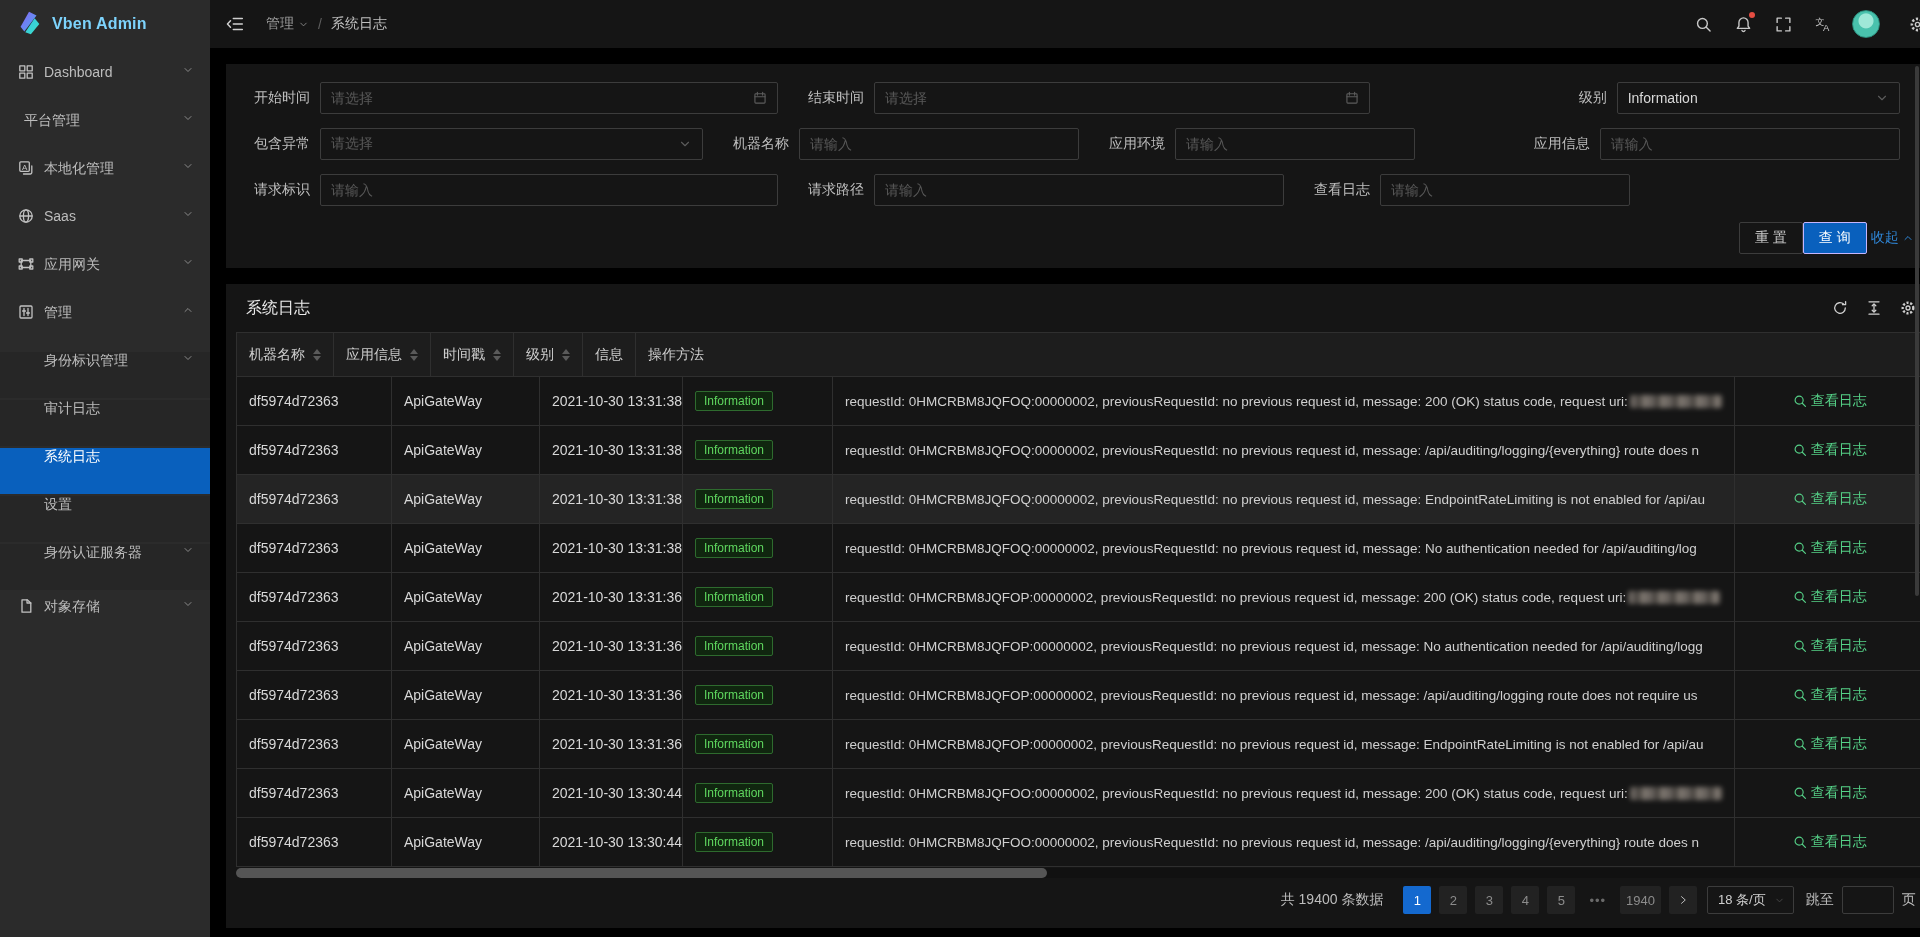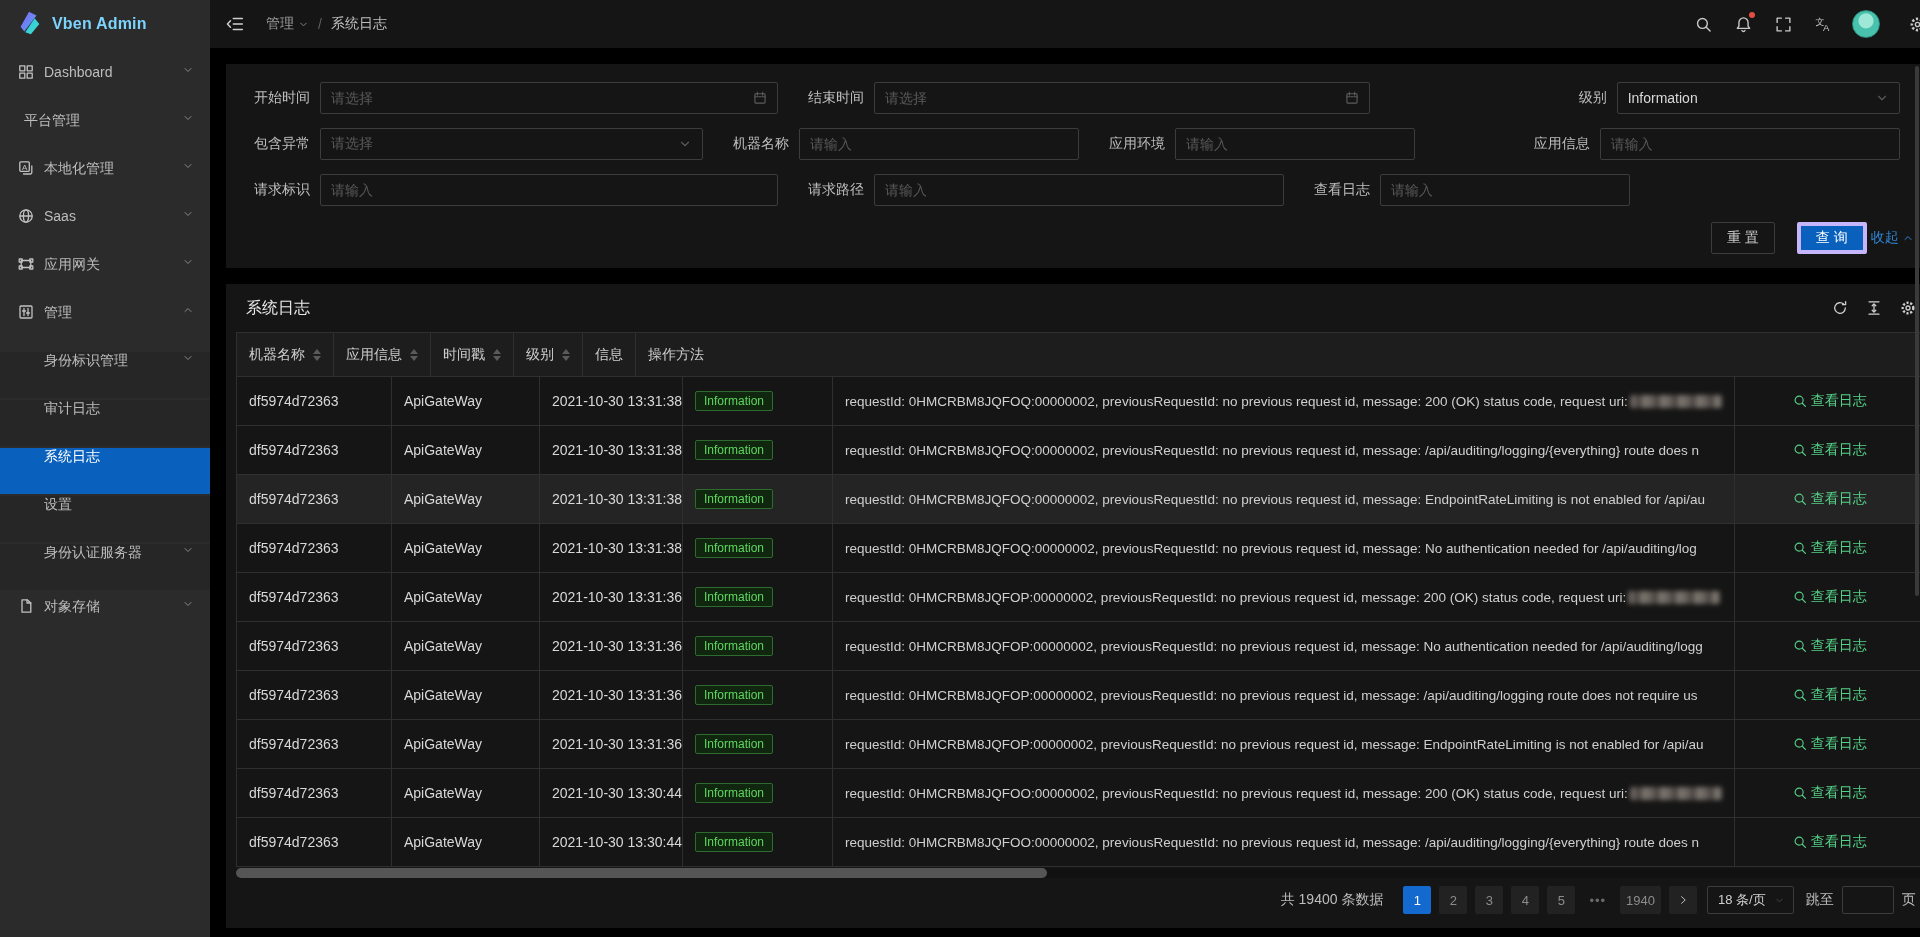--- a/index.html
+++ b/index.html
@@ -58,21 +58,21 @@
   .sel .sel-value { font-size:14px; color:#d9d9d9; }
   .sel .sel-value.ph { color:#585858; }
   .sel svg, .cal svg { width:14px; height:14px; color:#5c5c5c; flex-shrink:0; }
   .cal { display:flex; margin-left:8px; }
   .f-start .inp { width:458px; } .f-end .inp { width:496px; } .f-level .sel { width:283px; }
   .f-exc .sel { width:383px; } .f-machine .inp { width:280px; } .f-env .inp { width:240px; } .f-appinfo .inp { width:300px; }
   .f-reqid .inp { width:458px; } .f-reqpath .inp { width:410px; } .f-trace .inp { width:250px; }
   .f-actions { display:flex; justify-content:flex-end; margin:16px 0 0 0; }
   .btn { height:32px; padding:0 15px; font-size:14px; border-radius:2px; cursor:pointer; display:flex; align-items:center; font-family:inherit; }
   .btn-ghost { background:transparent; color:#c9c9c9; border:1px solid #3c3c3c; }
-  .btn-primary { background:#0960bd; color:#fff; border:4px solid #c4b5fd; margin-left:22px; }
+  .btn-primary { background:#0960bd; color:#fff; border:1px solid #c4b5fd; margin-left:0; }
   .collapse-link { color:#2f87d8; font-size:14px; margin-left:4px; display:flex; align-items:center; cursor:pointer; }
   .collapse-link svg { width:12px; height:12px; margin-left:3px; }
 
   
   .table-card { margin-top:16px; padding-bottom:6px; }
   .card-head { height:48px; display:flex; align-items:center; padding:0 20px; }
   .card-title { color:#eaeaea; font-size:16px; }
   .card-tools { margin-left:auto; display:flex; align-items:center; }
   .ct-icon { color:#cfcfcf; margin-left:18px; cursor:pointer; display:flex; }
   .ct-icon svg { width:16px; height:16px; }

